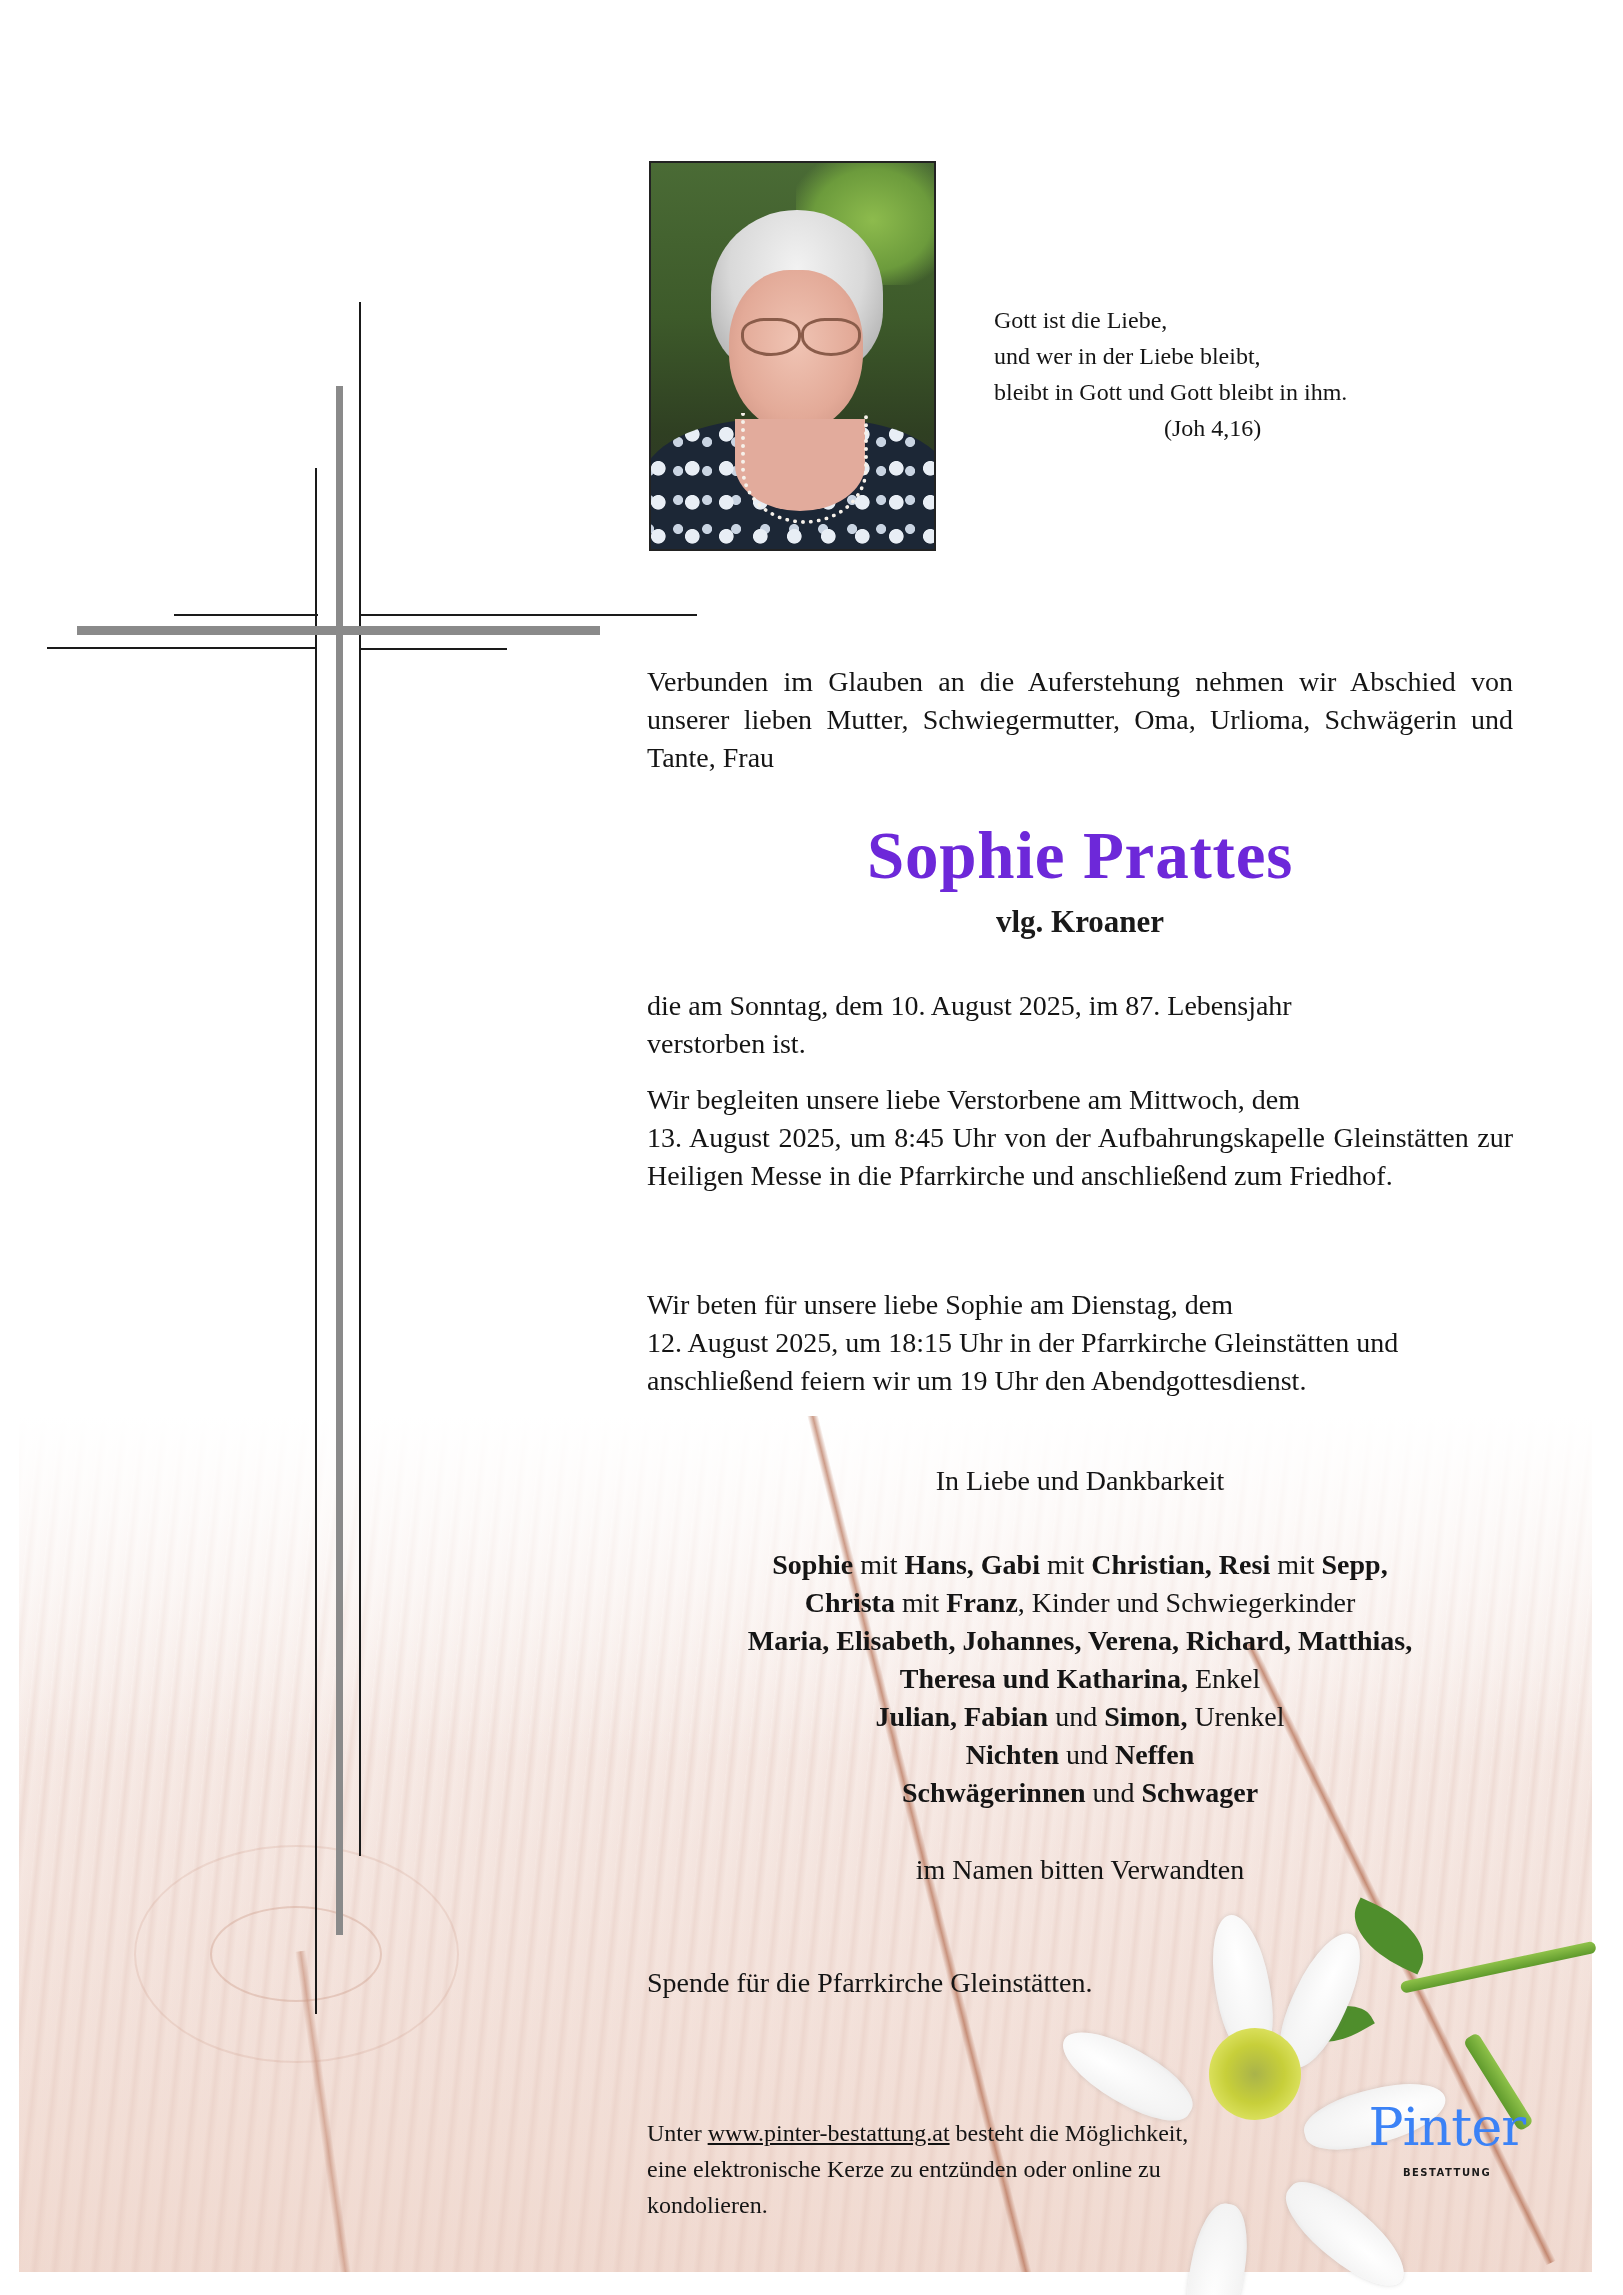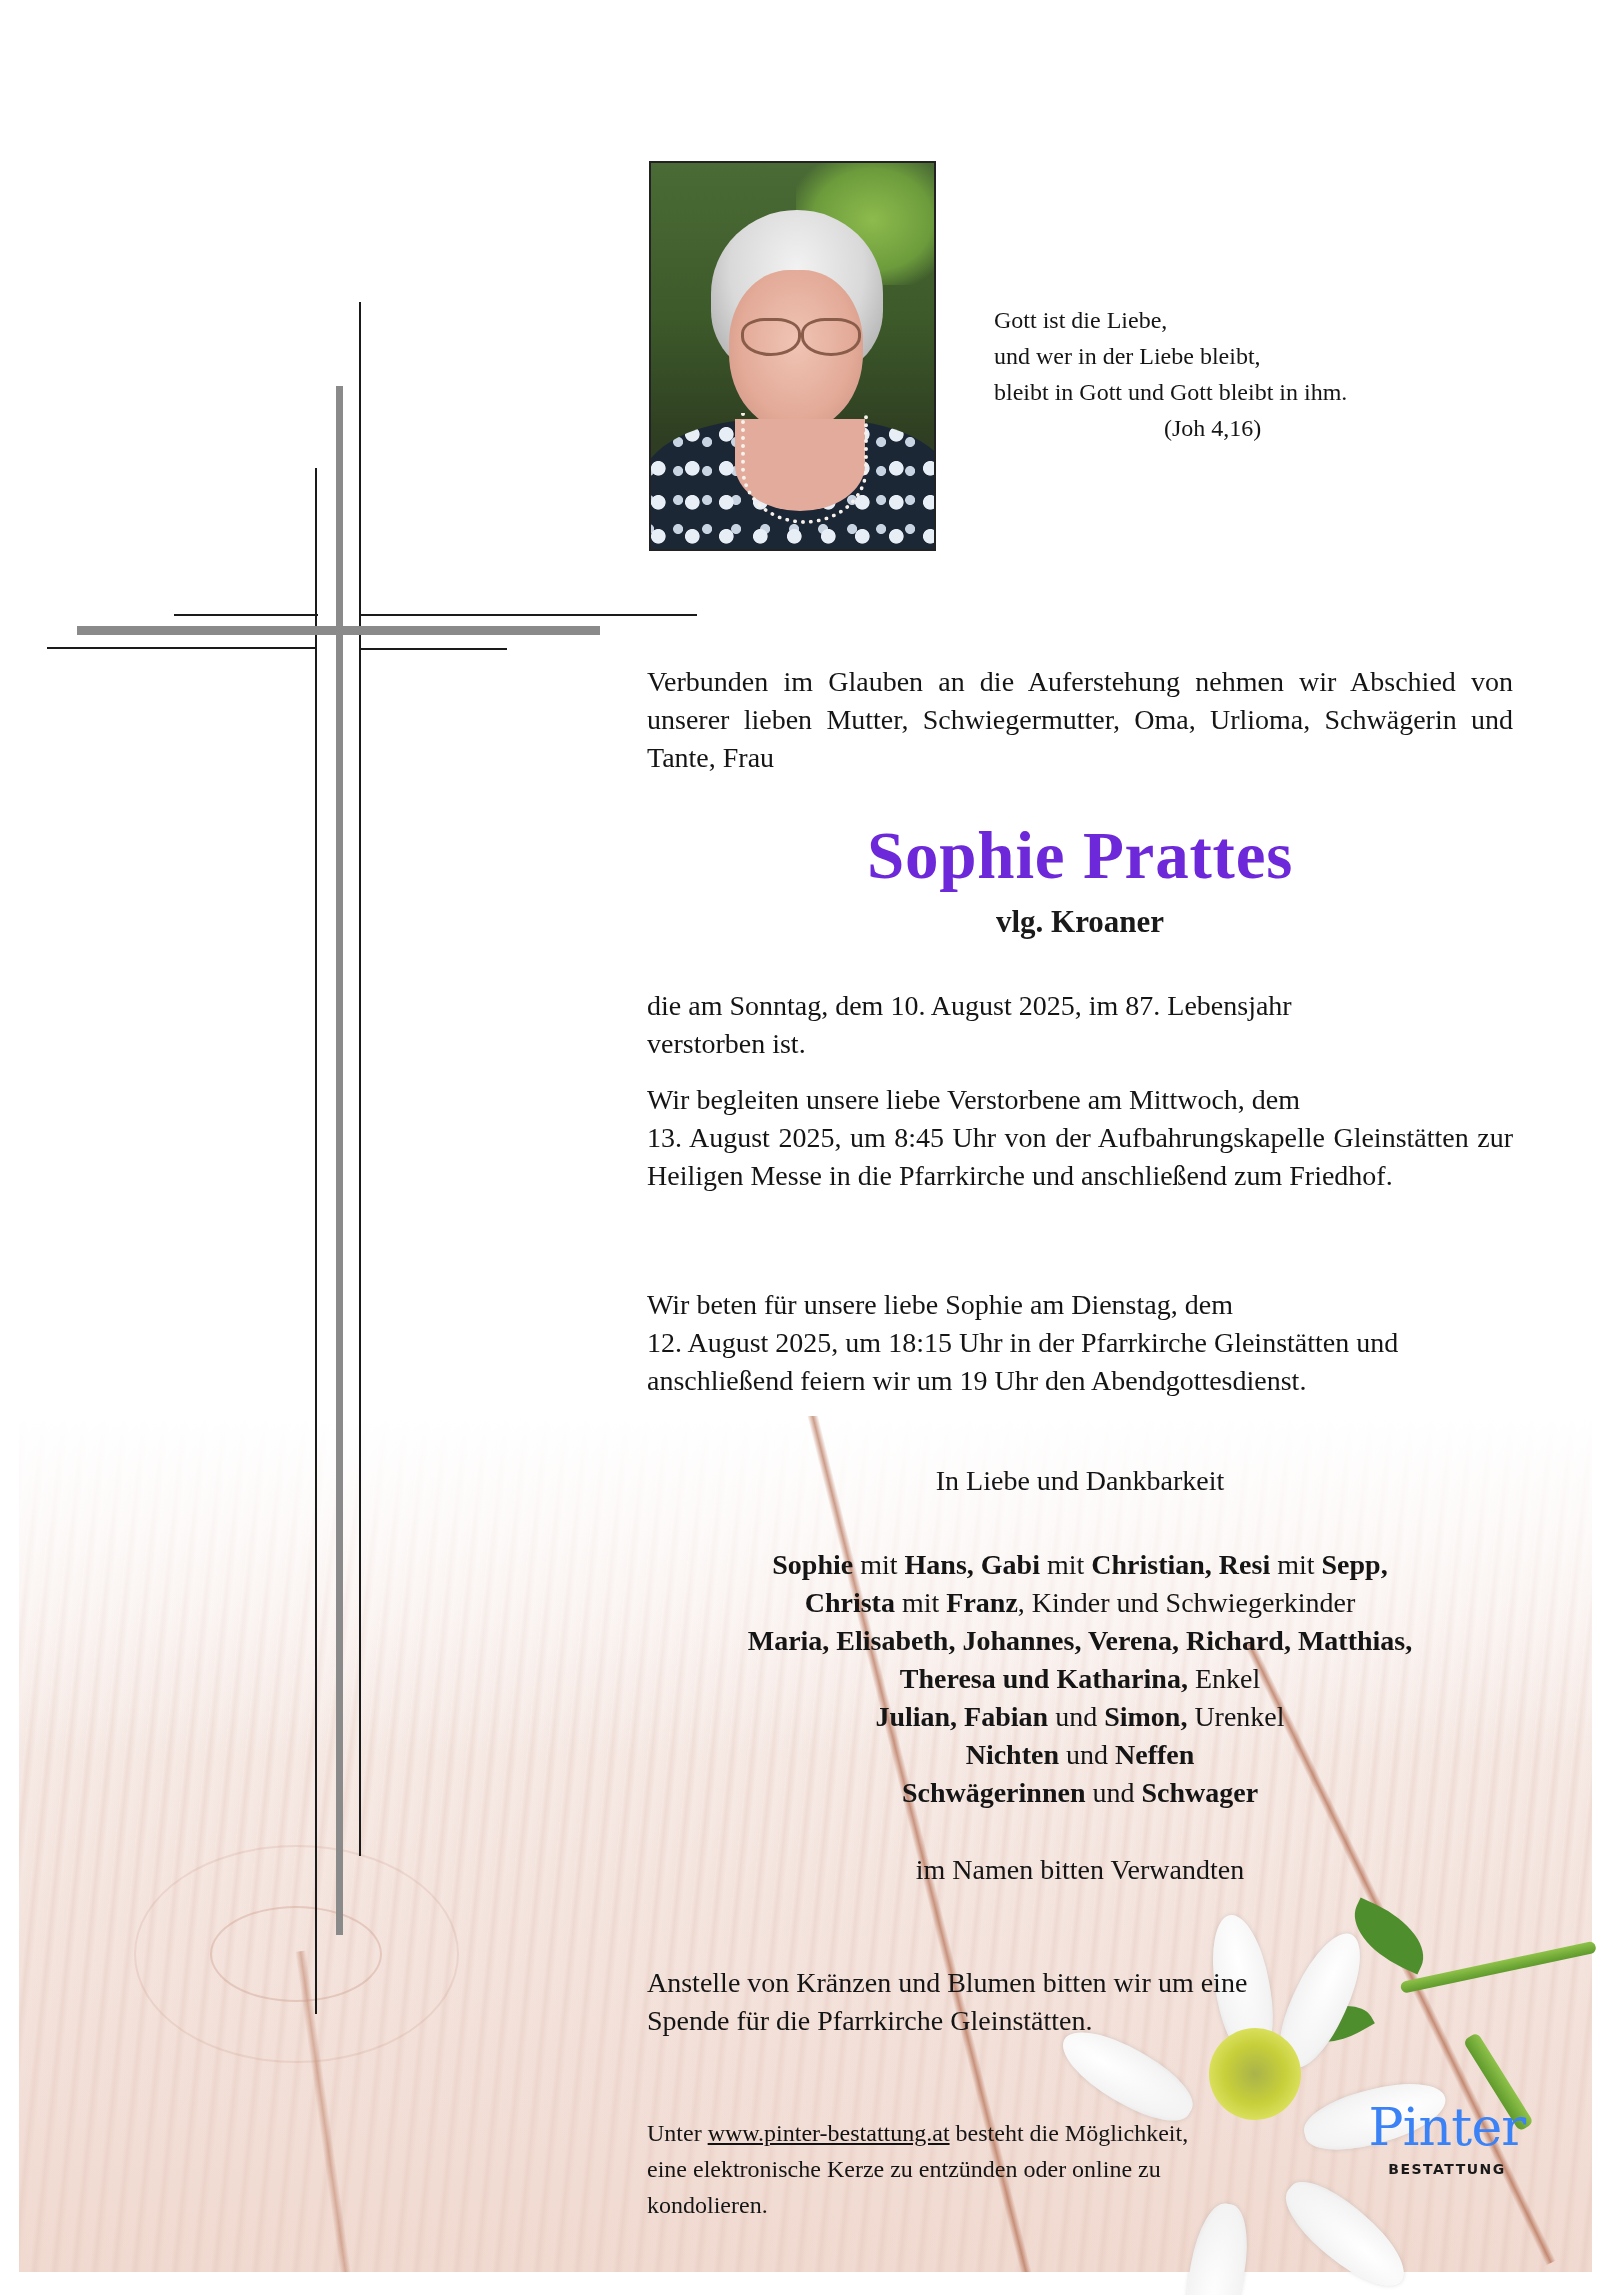--- a/index.html
+++ b/index.html
@@ -59,21 +59,21 @@
   .vlg { position: absolute; left: 647px; width: 866px; top: 903px; text-align: center; font-weight: bold; font-size: 31px; line-height: 38px; color: #1a1a1a; }
 
   .family b { font-weight: bold; }
   .family { font-size: 28px; line-height: 38px; }
 
   .url { text-decoration: underline; color: #111; }
   .footer-note { font-size: 24px; line-height: 36px; }
 
   .logo { position: absolute; left: 1355px; top: 2097px; width: 184px; text-align: center; }
   .logo .word { font-family: "DejaVu Serif", "Liberation Serif", serif; font-size: 52px; line-height: 61px; color: #3b82f6; letter-spacing: -0.8px; }
-  .logo .sub { font-family: "DejaVu Sans", "Liberation Sans", sans-serif; font-weight: bold; font-size: 14px; letter-spacing: 1.5px; color: #1a1a1a; margin-top: 3px; }
+  .logo .sub { font-family: "DejaVu Sans", "Liberation Sans", sans-serif; font-weight: bold; font-size: 10px; letter-spacing: 1.5px; color: #1a1a1a; margin-top: 9px; }
 </style>
 </head>
 <body>
 
 <div class="wood-bg">
   <div class="plank-gap" style="left:788px; top:0; height:919px; transform: rotate(-14deg); opacity:0.85;"></div>
   <div class="plank-gap" style="left:1225px; top:230px; height:689px; transform: rotate(-26deg); opacity:0.9;"></div>
   <div class="plank-gap" style="left:276px; top:536px; height:383px; transform: rotate(-8deg); opacity:0.55;"></div>
   <div class="knot" style="left:191px; top:490px; width:168px; height:92px;"></div>
   <div class="knot" style="left:115px; top:429px; width:321px; height:214px; opacity:0.6;"></div>
@@ -165,21 +165,20 @@
     <b>Nichten</b><span> und </span><b>Neffen</b>
   </div>
   <div>
     <b>Schwägerinnen</b><span> und </span><b>Schwager</b>
   </div>
 </div>
 
 <div class="body-col center" style="top:1851px;">im Namen bitten Verwandten</div>
 
 <div class="body-col" style="top:1964px;">
-  <div>Anstelle von Kränzen und Blumen bitten wir um eine</div>
   <div>Spende für die Pfarrkirche Gleinstätten.</div>
 </div>
 
 <div class="body-col footer-note" style="top:2115px;">
   <div>
     <span>Unter </span><span class="url">www.pinter-bestattung.at</span><span> besteht die Möglichkeit,</span>
   </div>
   <div>eine elektronische Kerze zu entzünden oder online zu</div>
   <div>kondolieren.</div>
 </div>

